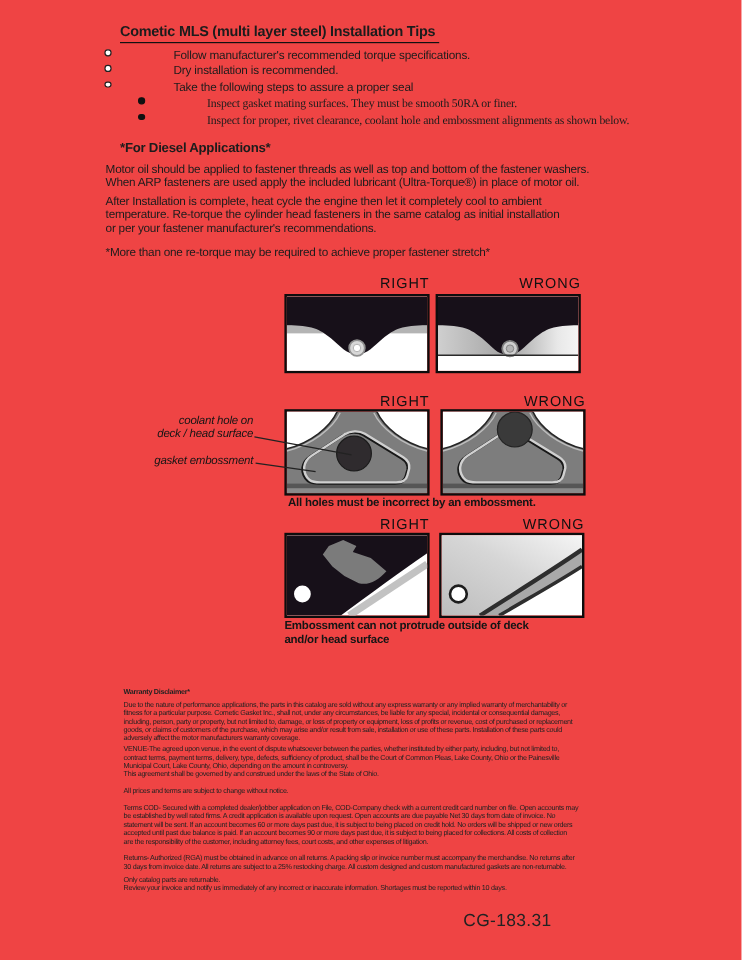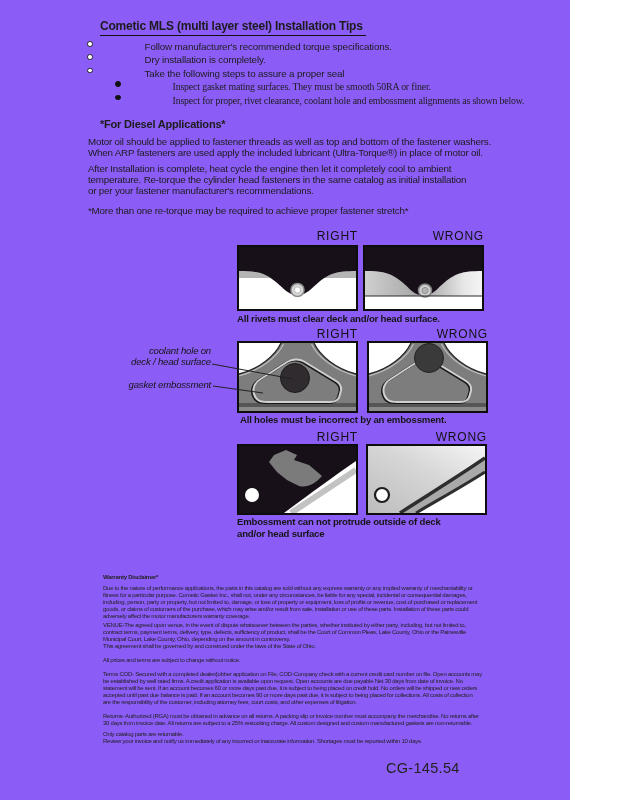--- a/index.html
+++ b/index.html
@@ -1,16 +1,16 @@
 <!DOCTYPE html>
 <html><head>
 <meta charset="utf-8">
 <style>
   html,body{margin:0;padding:0;background:#ffffff;}
-  .page{position:relative;width:570px;height:800px;background:#8b5cf6;overflow:hidden;
+  .page{position:relative;width:618px;height:800px;background:#ef4444;overflow:hidden;
         font-family:"Liberation Sans",sans-serif;color:#1c1c1c;}
 
   .title{position:absolute;left:100px;top:19px;margin:0;font-size:12px;font-weight:bold;
          letter-spacing:-0.2px;padding:0 3px 2px 0;border-bottom:1.6px solid #111;white-space:nowrap;}
 
   .tips{position:absolute;left:87px;top:41px;margin:0;padding:0;list-style:none;
         font-size:9.8px;letter-spacing:-0.15px;}
   .tips li{height:13.4px;display:flex;align-items:flex-start;white-space:nowrap;gap:48px;}
   .tips li.sub{margin-left:28px;font-family:Liberation Serif, serif;}
   .marker{flex:none;width:3.6px;height:3.6px;border:0.9px solid #222;border-radius:50%;margin-right:4px;background:#fff;}
@@ -48,21 +48,21 @@
 
   <h1 class="title">Cometic MLS (multi layer steel) Installation Tips</h1>
 
   <ul class="tips">
     <li>
         <span class="marker"></span>
         <span>Follow manufacturer's recommended torque specifications.</span>
       </li>
     <li>
         <span class="marker"></span>
-        <span>Dry installation is completely.</span>
+        <span>Dry installation is recommended.</span>
       </li>
     <li>
         <span class="marker"></span>
         <span>Take the following steps to assure a proper seal</span>
       </li>
     <li class="sub">
         <span class="marker filled"></span>
         <span>Inspect gasket mating surfaces.  They must be smooth 50RA or finer.</span>
       </li>
     <li class="sub">
@@ -104,21 +104,20 @@
       </defs>
       <rect x="0" y="0" width="117" height="62" fill="#ffffff"></rect>
       <rect x="0" y="22" width="117" height="27" fill="url(#r1g)"></rect>
       <rect x="0" y="49" width="117" height="13" fill="#ffffff"></rect>
       <path d="M0,0 H117 V24 C96,24 90,27 80,35 C72,41.5 68,48.5 58.5,48.5 C49,48.5 45,41.5 37,35 C27,27 21,24 0,24 Z" fill="#171019"></path>
       <circle cx="60" cy="43.5" r="6.5" fill="#cfcfcf" stroke="#7e7e7e" stroke-width="1.5"></circle>
       <circle cx="60" cy="43.5" r="3.1" fill="#b3b3b3" stroke="#6e6e6e" stroke-width="0.6"></circle>
       <path d="M0,49 H117" stroke="#2a2a2a" stroke-width="1.2"></path>
     </svg>
   </div>
-  <div class="caption" style="left:237px;top:313px">All rivets must clear deck and/or head surface.</div>
 
   <div class="dlabel" style="left:237px;top:327px">RIGHT</div>
   <div class="dlabel" style="left:367px;top:327px">WRONG</div>
 
   <div class="ann" style="top:345px">coolant hole on
 deck / head surface</div>
   <div class="ann" style="top:379px">gasket embossment</div>
   <svg class="leaders" width="100" height="45">
     <line x1="7" y1="9" x2="88" y2="24" stroke="#222" stroke-width="1"></line>
     <line x1="8" y1="31" x2="58" y2="38" stroke="#222" stroke-width="1"></line>
@@ -206,15 +205,15 @@
 be established by well rated firms.  A credit application is available upon request.  Open accounts are due payable Net 30 days from date of invoice.  No
 statement will be sent.  If an account becomes 60 or more days past due, it is subject to being placed on credit hold.  No orders will be shipped or new orders
 accepted until past due balance is paid.  If an account becomes 90 or more days past due, it is subject to being placed for collections.  All costs of collection
 are the responsibility of the customer, including attorney fees, court costs, and other expenses of litigation.</p>
     <p class="m4">Returns- Authorized (RGA) must be obtained in advance on all returns.  A packing slip or invoice number must accompany the merchandise.  No returns after
 30 days from invoice date.  All returns are subject to a 25% restocking charge.  All custom designed and custom manufactured gaskets are non-returnable.</p>
     <p>Only catalog parts are returnable.
 Review your invoice and notify us immediately of any incorrect or inaccurate information.  Shortages must be reported within 10 days.</p>
   </div>
 
-  <div class="pagecode">CG-145.54</div>
+  <div class="pagecode">CG-183.31</div>
 
 </div>
 
 </body></html>

